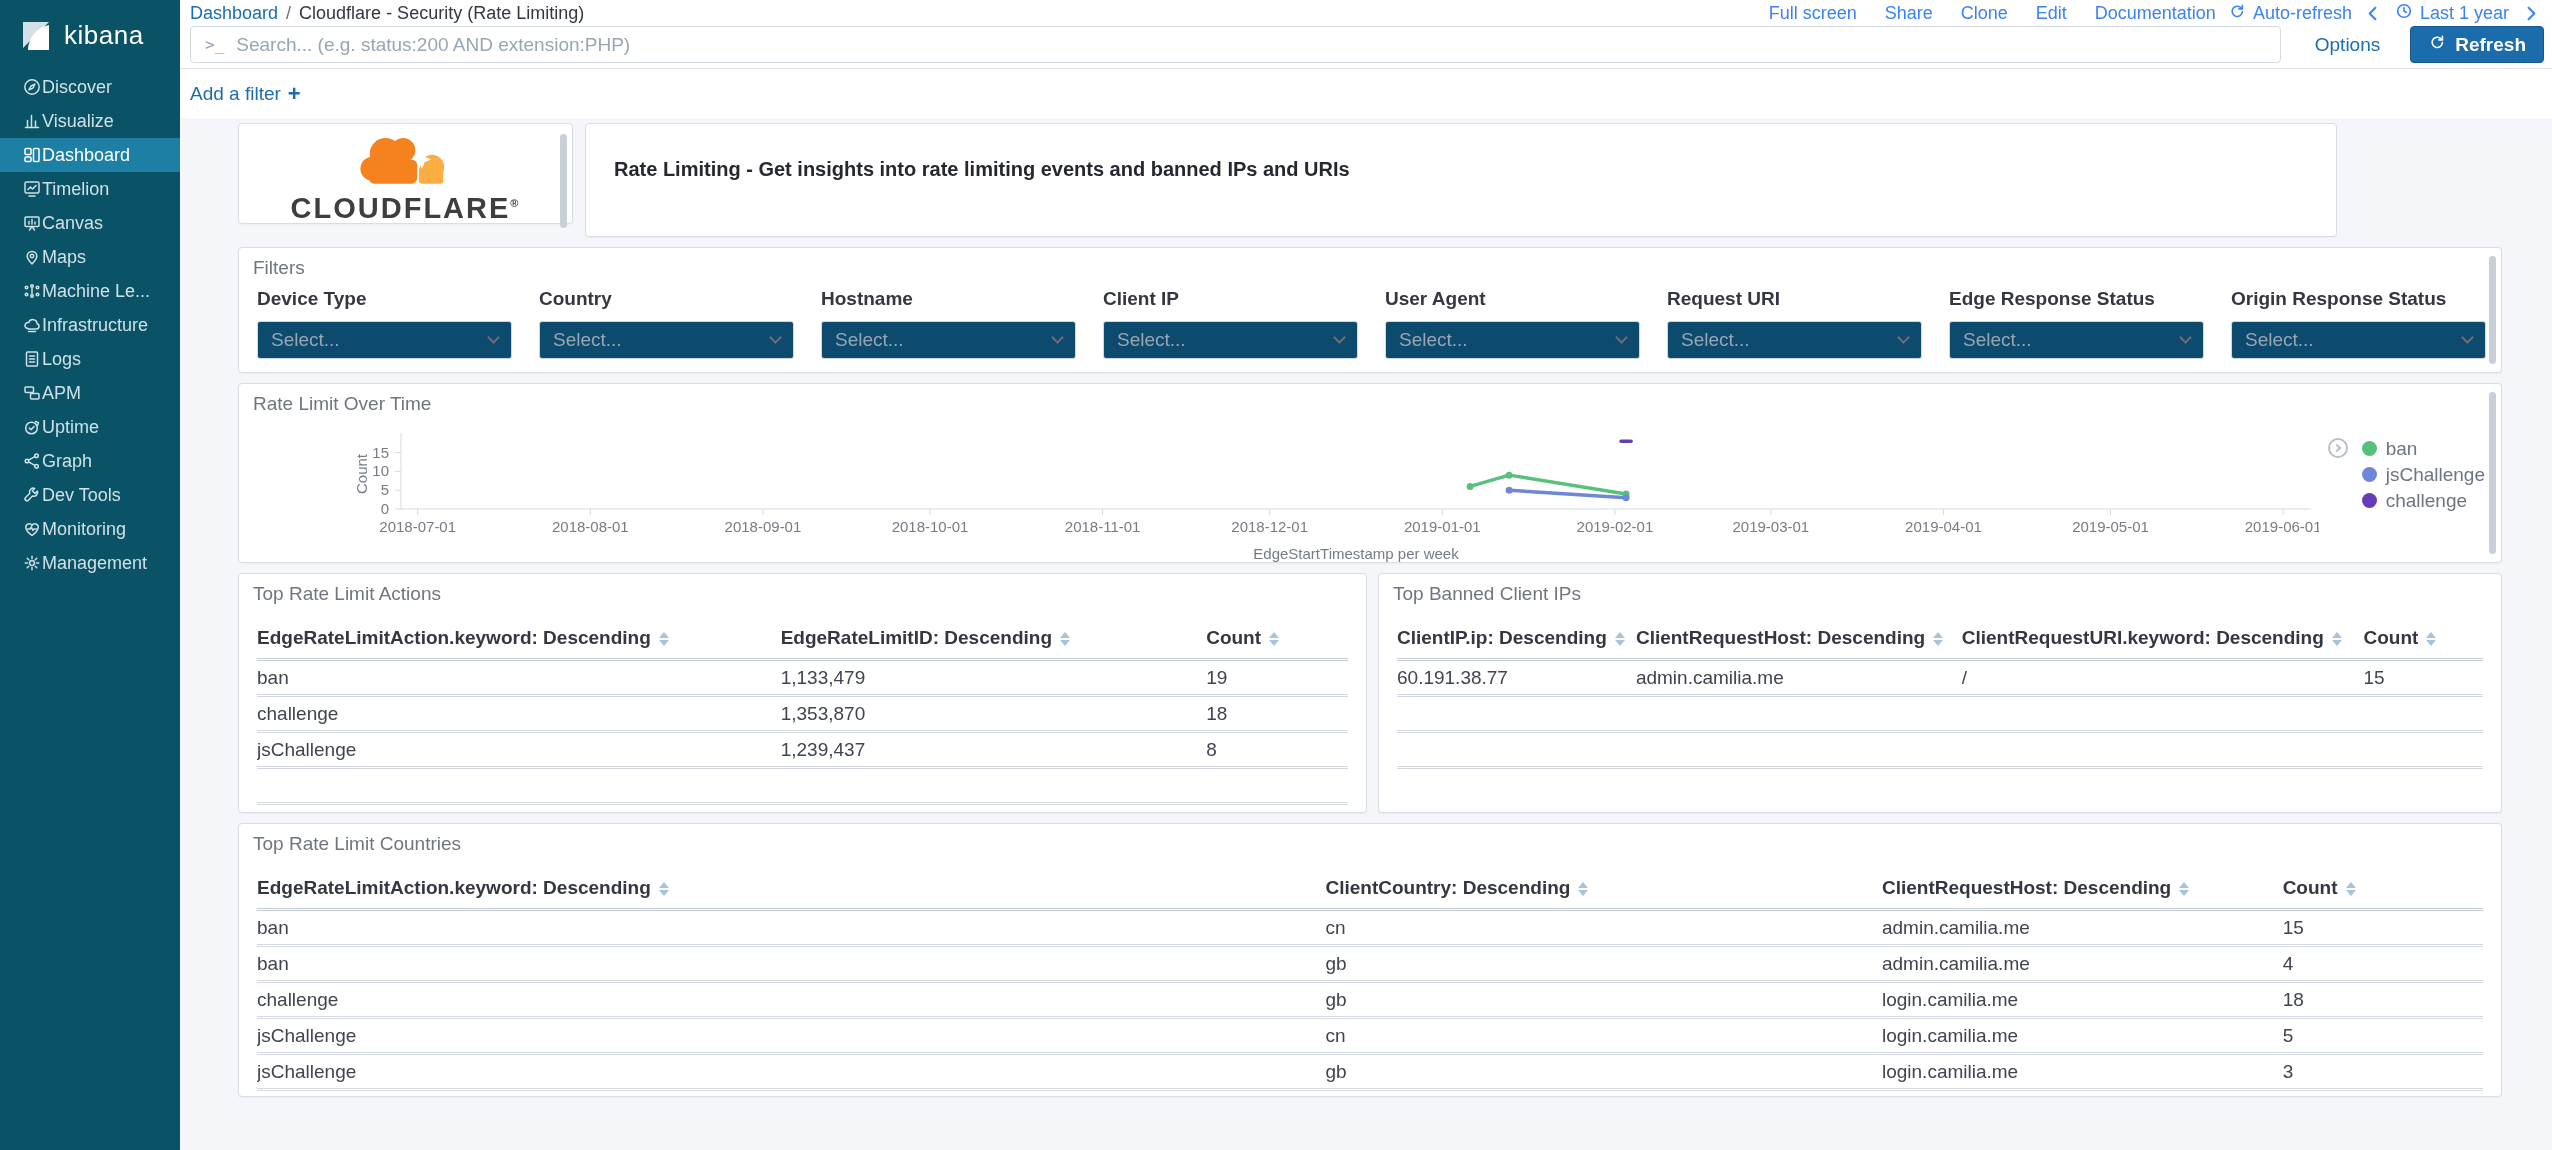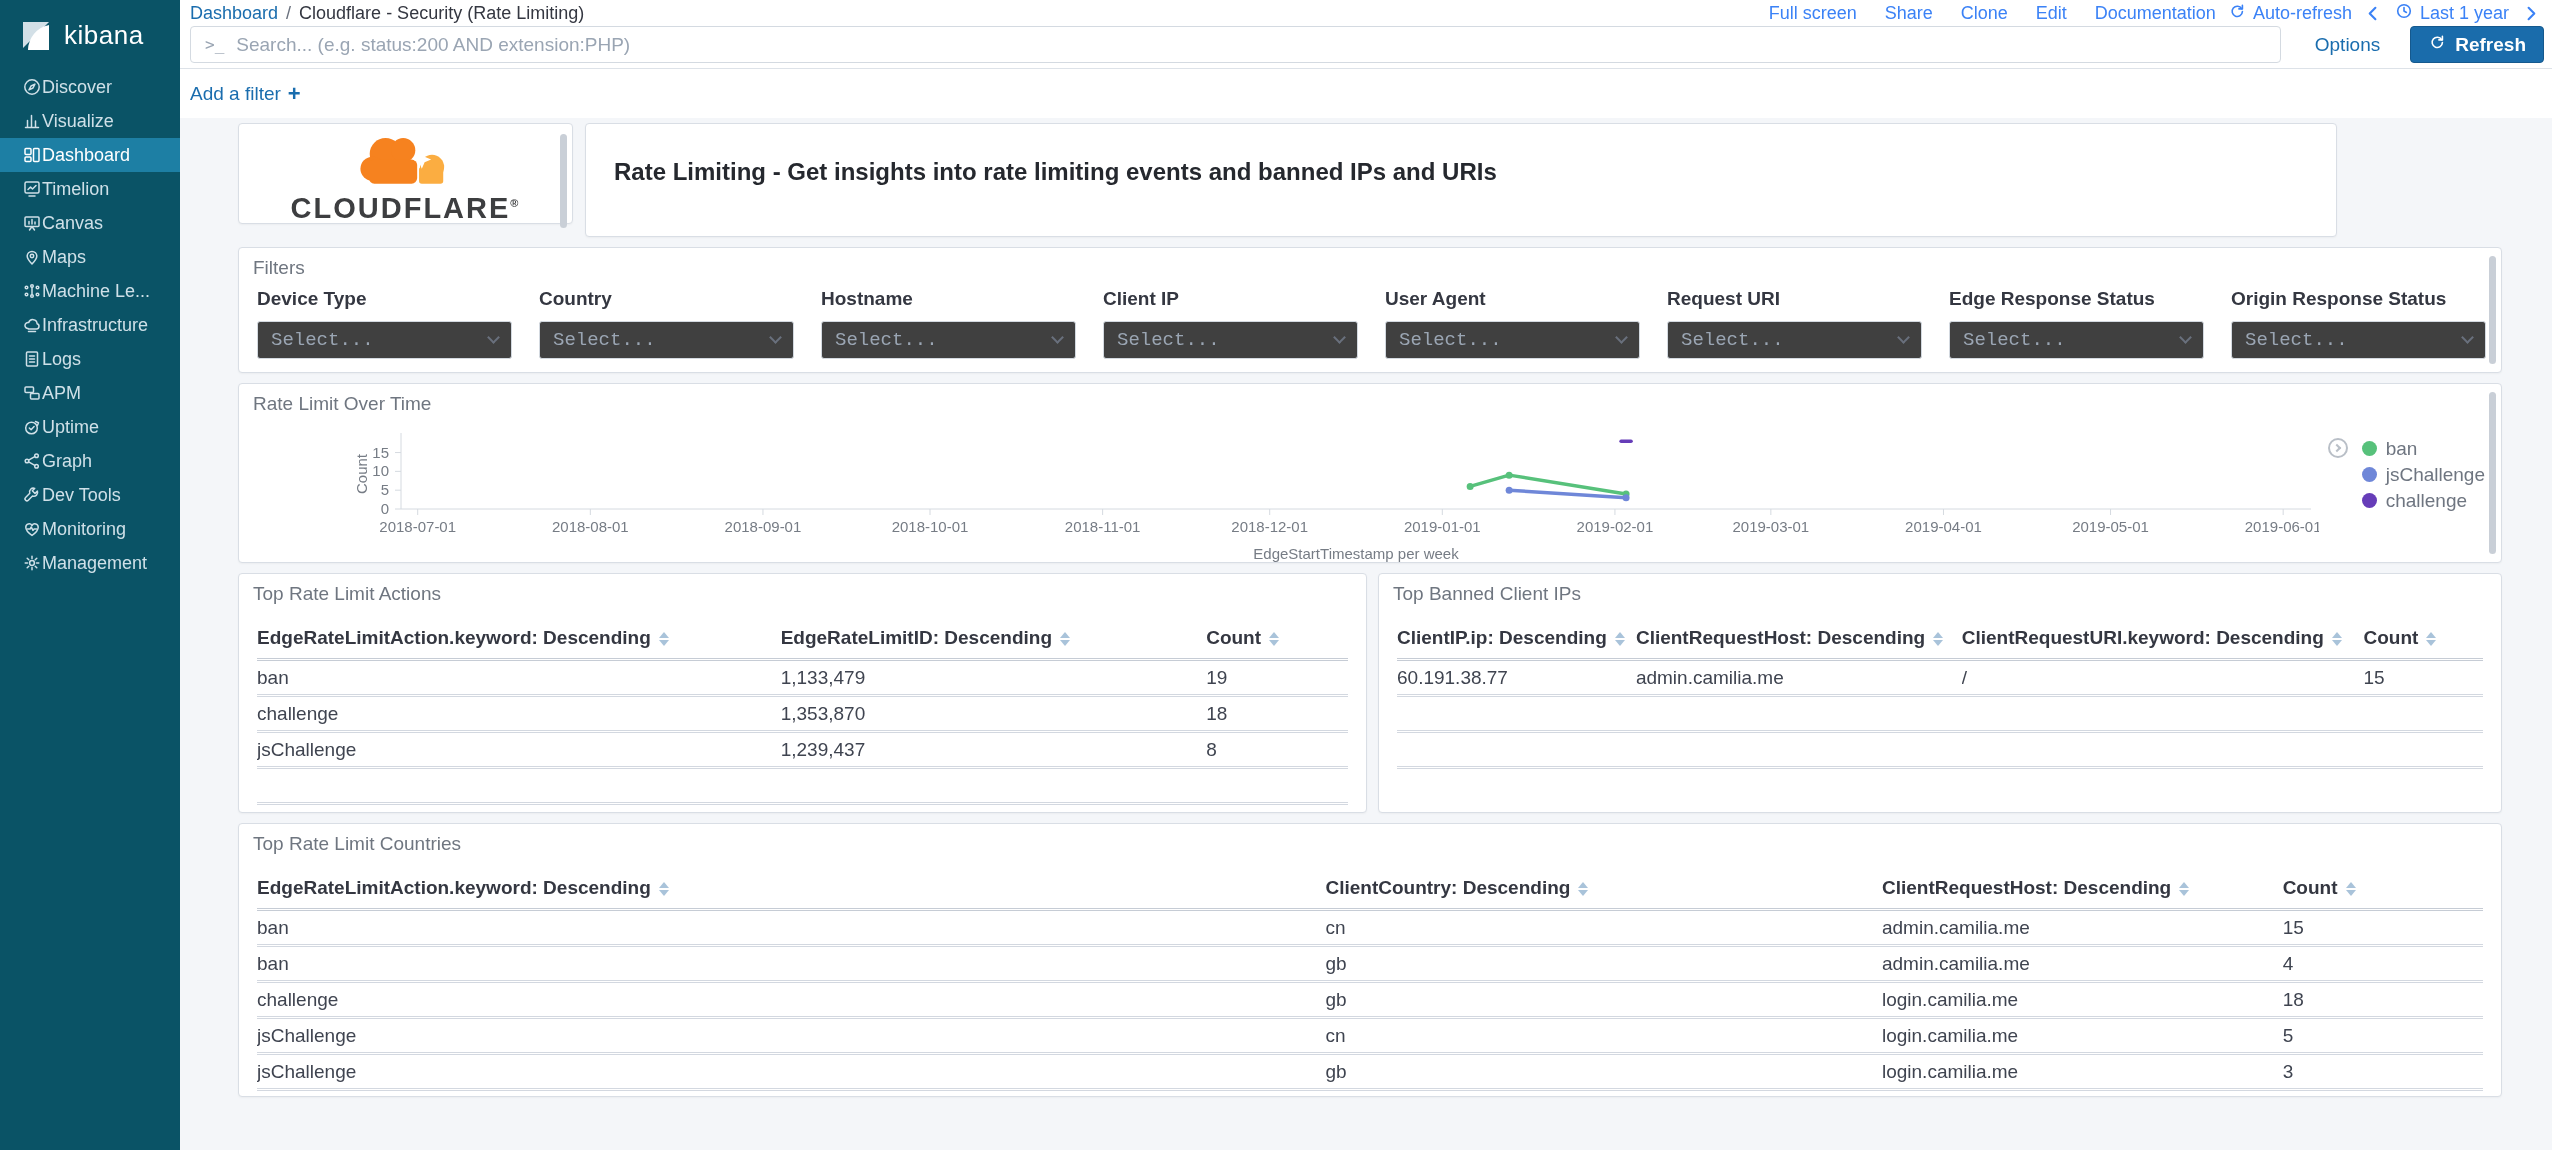--- a/index.html
+++ b/index.html
@@ -49,27 +49,27 @@
   .panel { position: absolute; background: #fff; border: 1px solid #d9dee5; border-radius: 4px; box-shadow: 0 1px 2px rgba(0,0,0,.04); }
   .panel-title { position: absolute; top: 9px; left: 14px; font-size: 19px; color: #6f7680; white-space: nowrap; }
   .vscroll { position: absolute; right: 5px; width: 7px; border-radius: 4px; background: #c9cfd7; }
 
   #logo-panel { left: 58px; top: 5px; width: 335px; height: 101px; }
   .cf-wrap { height: 100%; display: flex; flex-direction: column; align-items: center; justify-content: center; padding-top: 2px; }
   .cf-brand { font-size: 29px; font-weight: 700; letter-spacing: 2px; color: #3d3e40; line-height: 1; margin-top: 1px; }
   .cf-brand sup { font-size: 11px; }
 
   #title-panel { left: 405px; top: 5px; width: 1752px; height: 114px; }
-  #title-panel h2 { padding: 34px 0 0 28px; font-size: 24px; color: #25282e; }
+  #title-panel h2 { padding: 34px 0 0 28px; font-size: 20px; color: #25282e; }
 
   #filters-panel { left: 58px; top: 129px; width: 2264px; height: 126px; }
   .filters-fields { position: absolute; left: 18px; top: 40px; display: flex; }
   .filter-field { width: 282px; }
   .filter-label { font-size: 19px; font-weight: 700; color: #343741; margin-bottom: 11px; }
-  .select-box { width: 255px; height: 38px; background: #404040; border: 1px solid #d3d9e0; border-radius: 3px; display: flex; align-items: center; justify-content: space-between; padding: 0 13px; cursor: pointer; font-family: Liberation Mono, monospace; }
+  .select-box { width: 255px; height: 38px; background: #0c4a6e; border: 1px solid #d3d9e0; border-radius: 3px; display: flex; align-items: center; justify-content: space-between; padding: 0 13px; cursor: pointer; }
   .select-placeholder { font-size: 19px; color: #9aa5b3; }
   .chev-down { width: 9px; height: 9px; border-right: 2px solid #69707d; border-bottom: 2px solid #69707d; transform: rotate(45deg); margin-top: -5px; }
 
   #chart-panel { left: 58px; top: 265px; width: 2264px; height: 180px; padding-left: 24px; }
   #chart { position: absolute; left: 0; top: 30px; }
   .legend { position: absolute; top: 53px; right: 16px; display: flex; flex-direction: column; gap: 3px; }
   .legend-row { position: relative; display: flex; align-items: center; gap: 9px; font-size: 19px; color: #6e7580; height: 23px; padding-left: 34px; cursor: pointer; }
   .legend-expand { position: absolute; left: 0; top: 1px; width: 20px; height: 20px; border: 2px solid #b9bfc7; border-radius: 50%; display: flex; align-items: center; justify-content: center; cursor: pointer; }
   .legend-expand i { width: 6px; height: 6px; border-right: 2px solid #b9bfc7; border-bottom: 2px solid #b9bfc7; transform: rotate(-45deg); margin-left: -2px; }
   .legend-dot { width: 15px; height: 15px; border-radius: 50%; }

